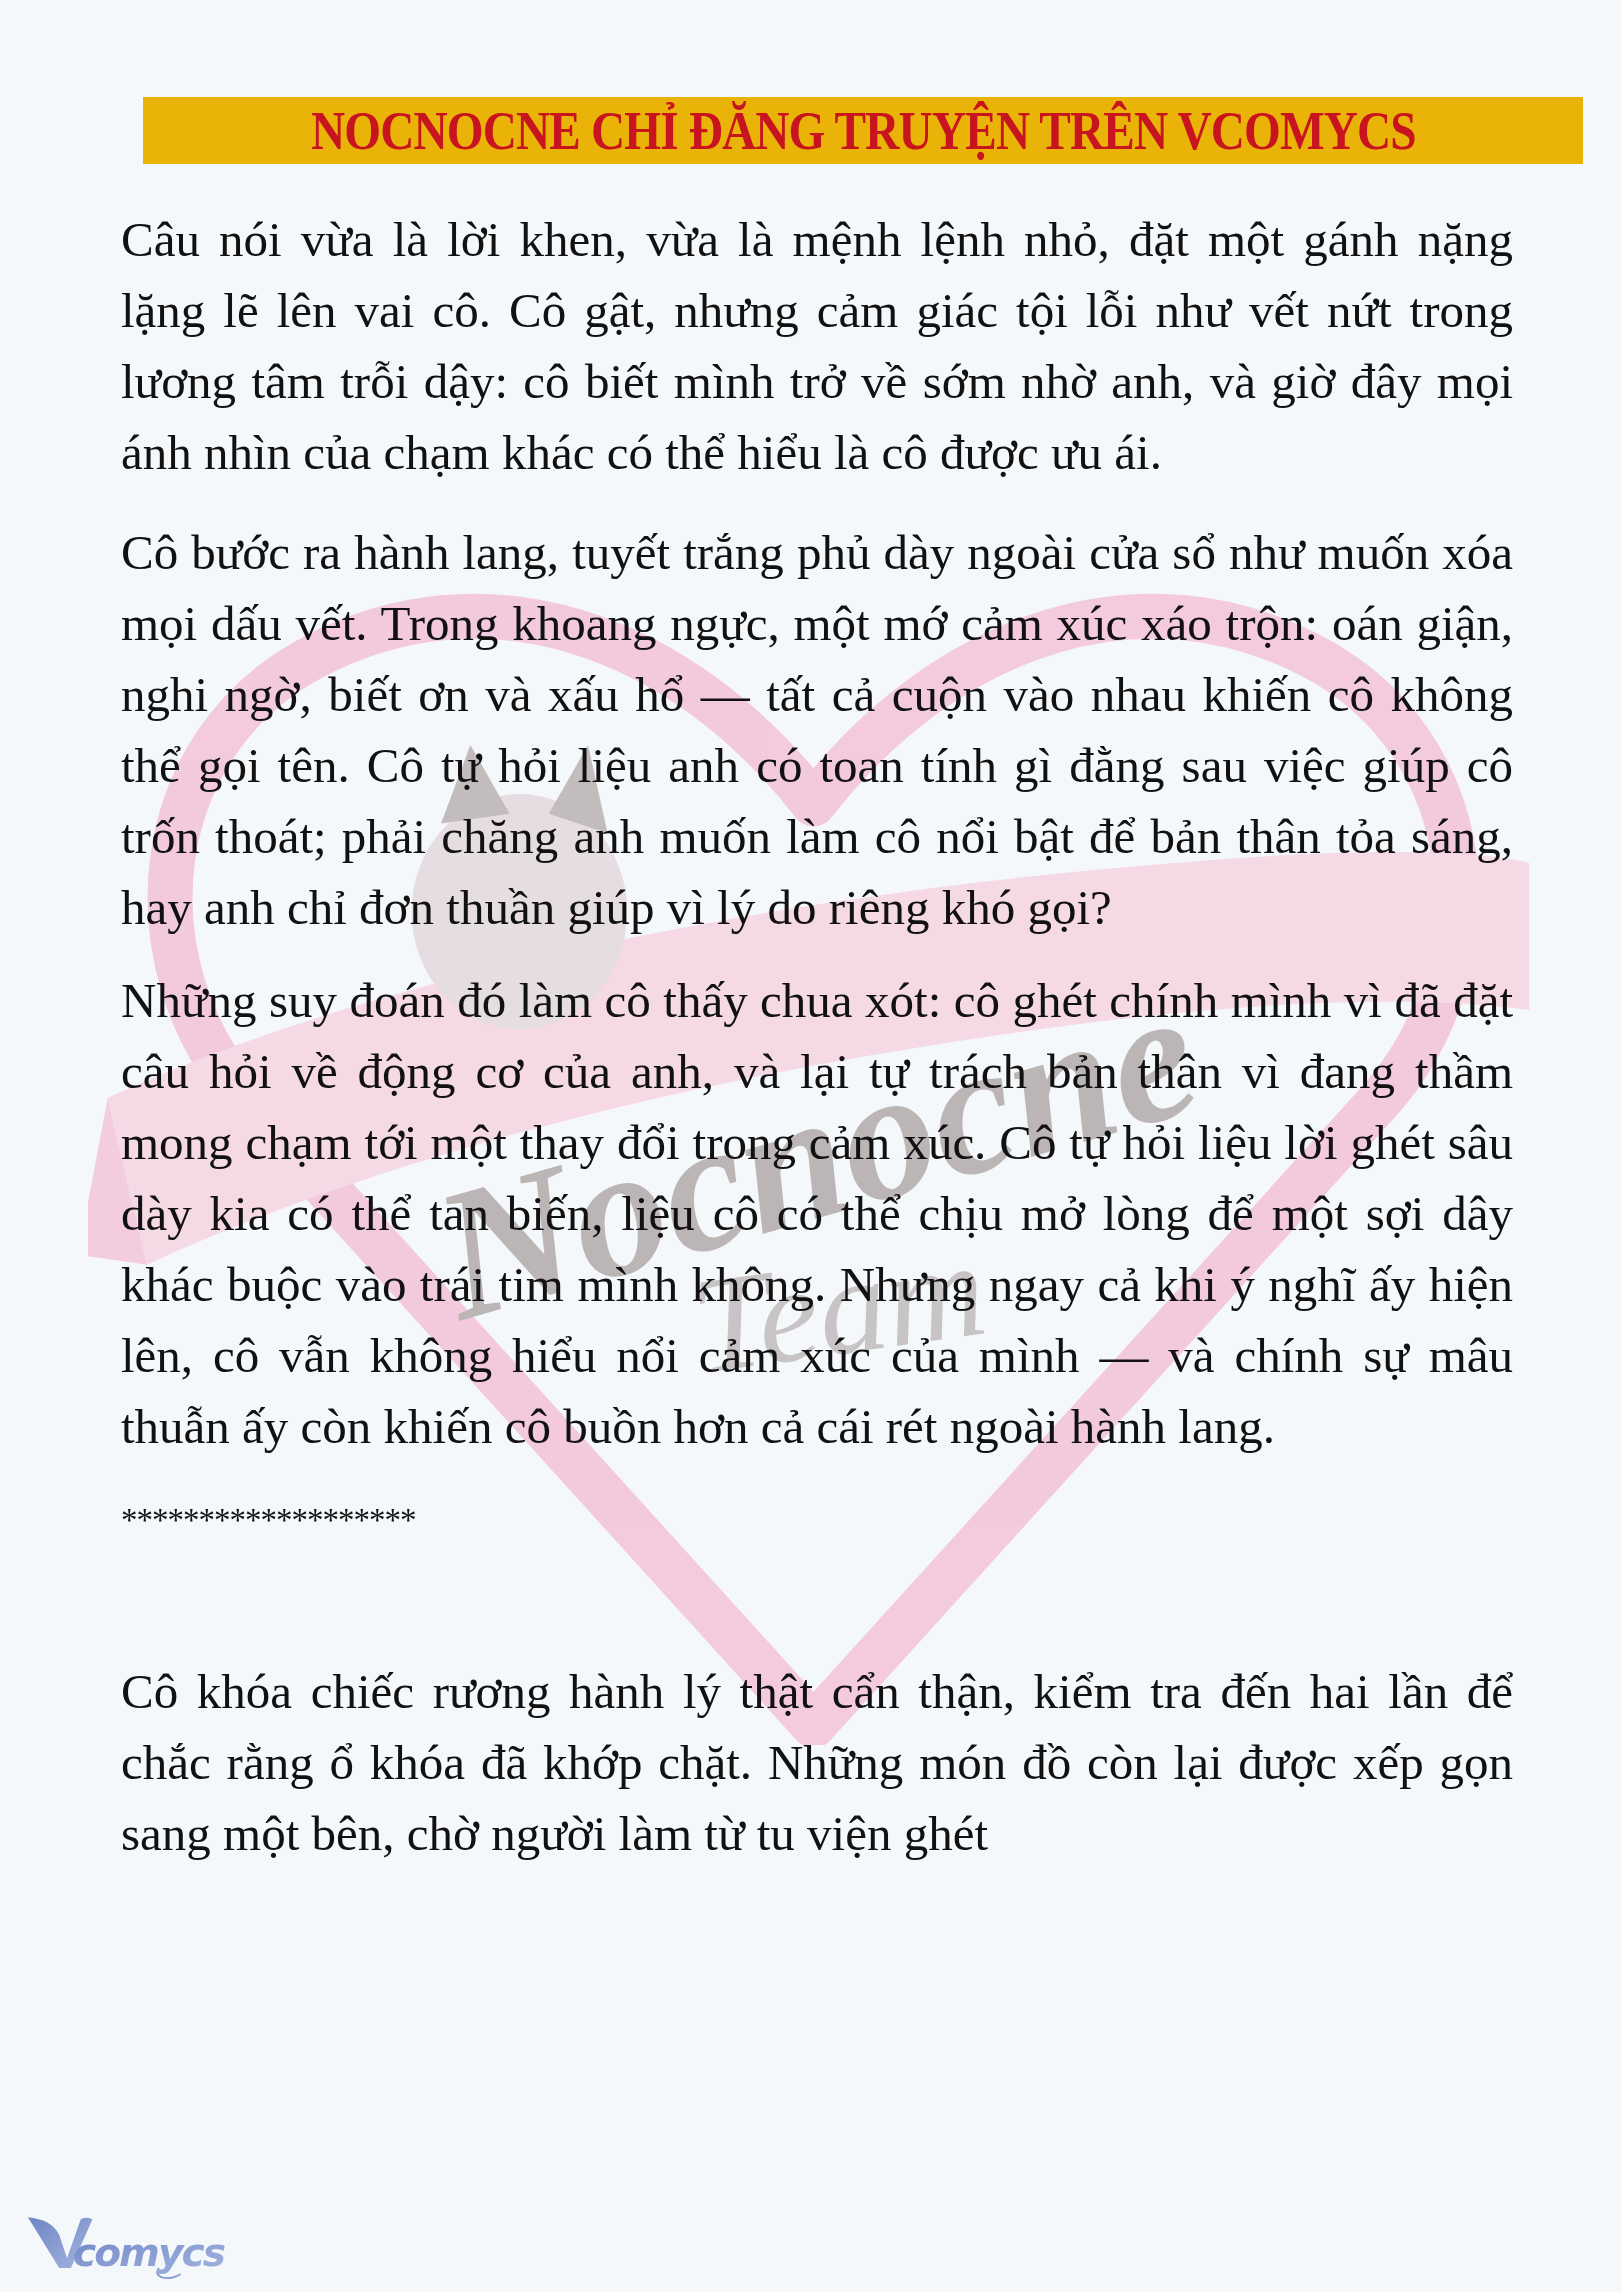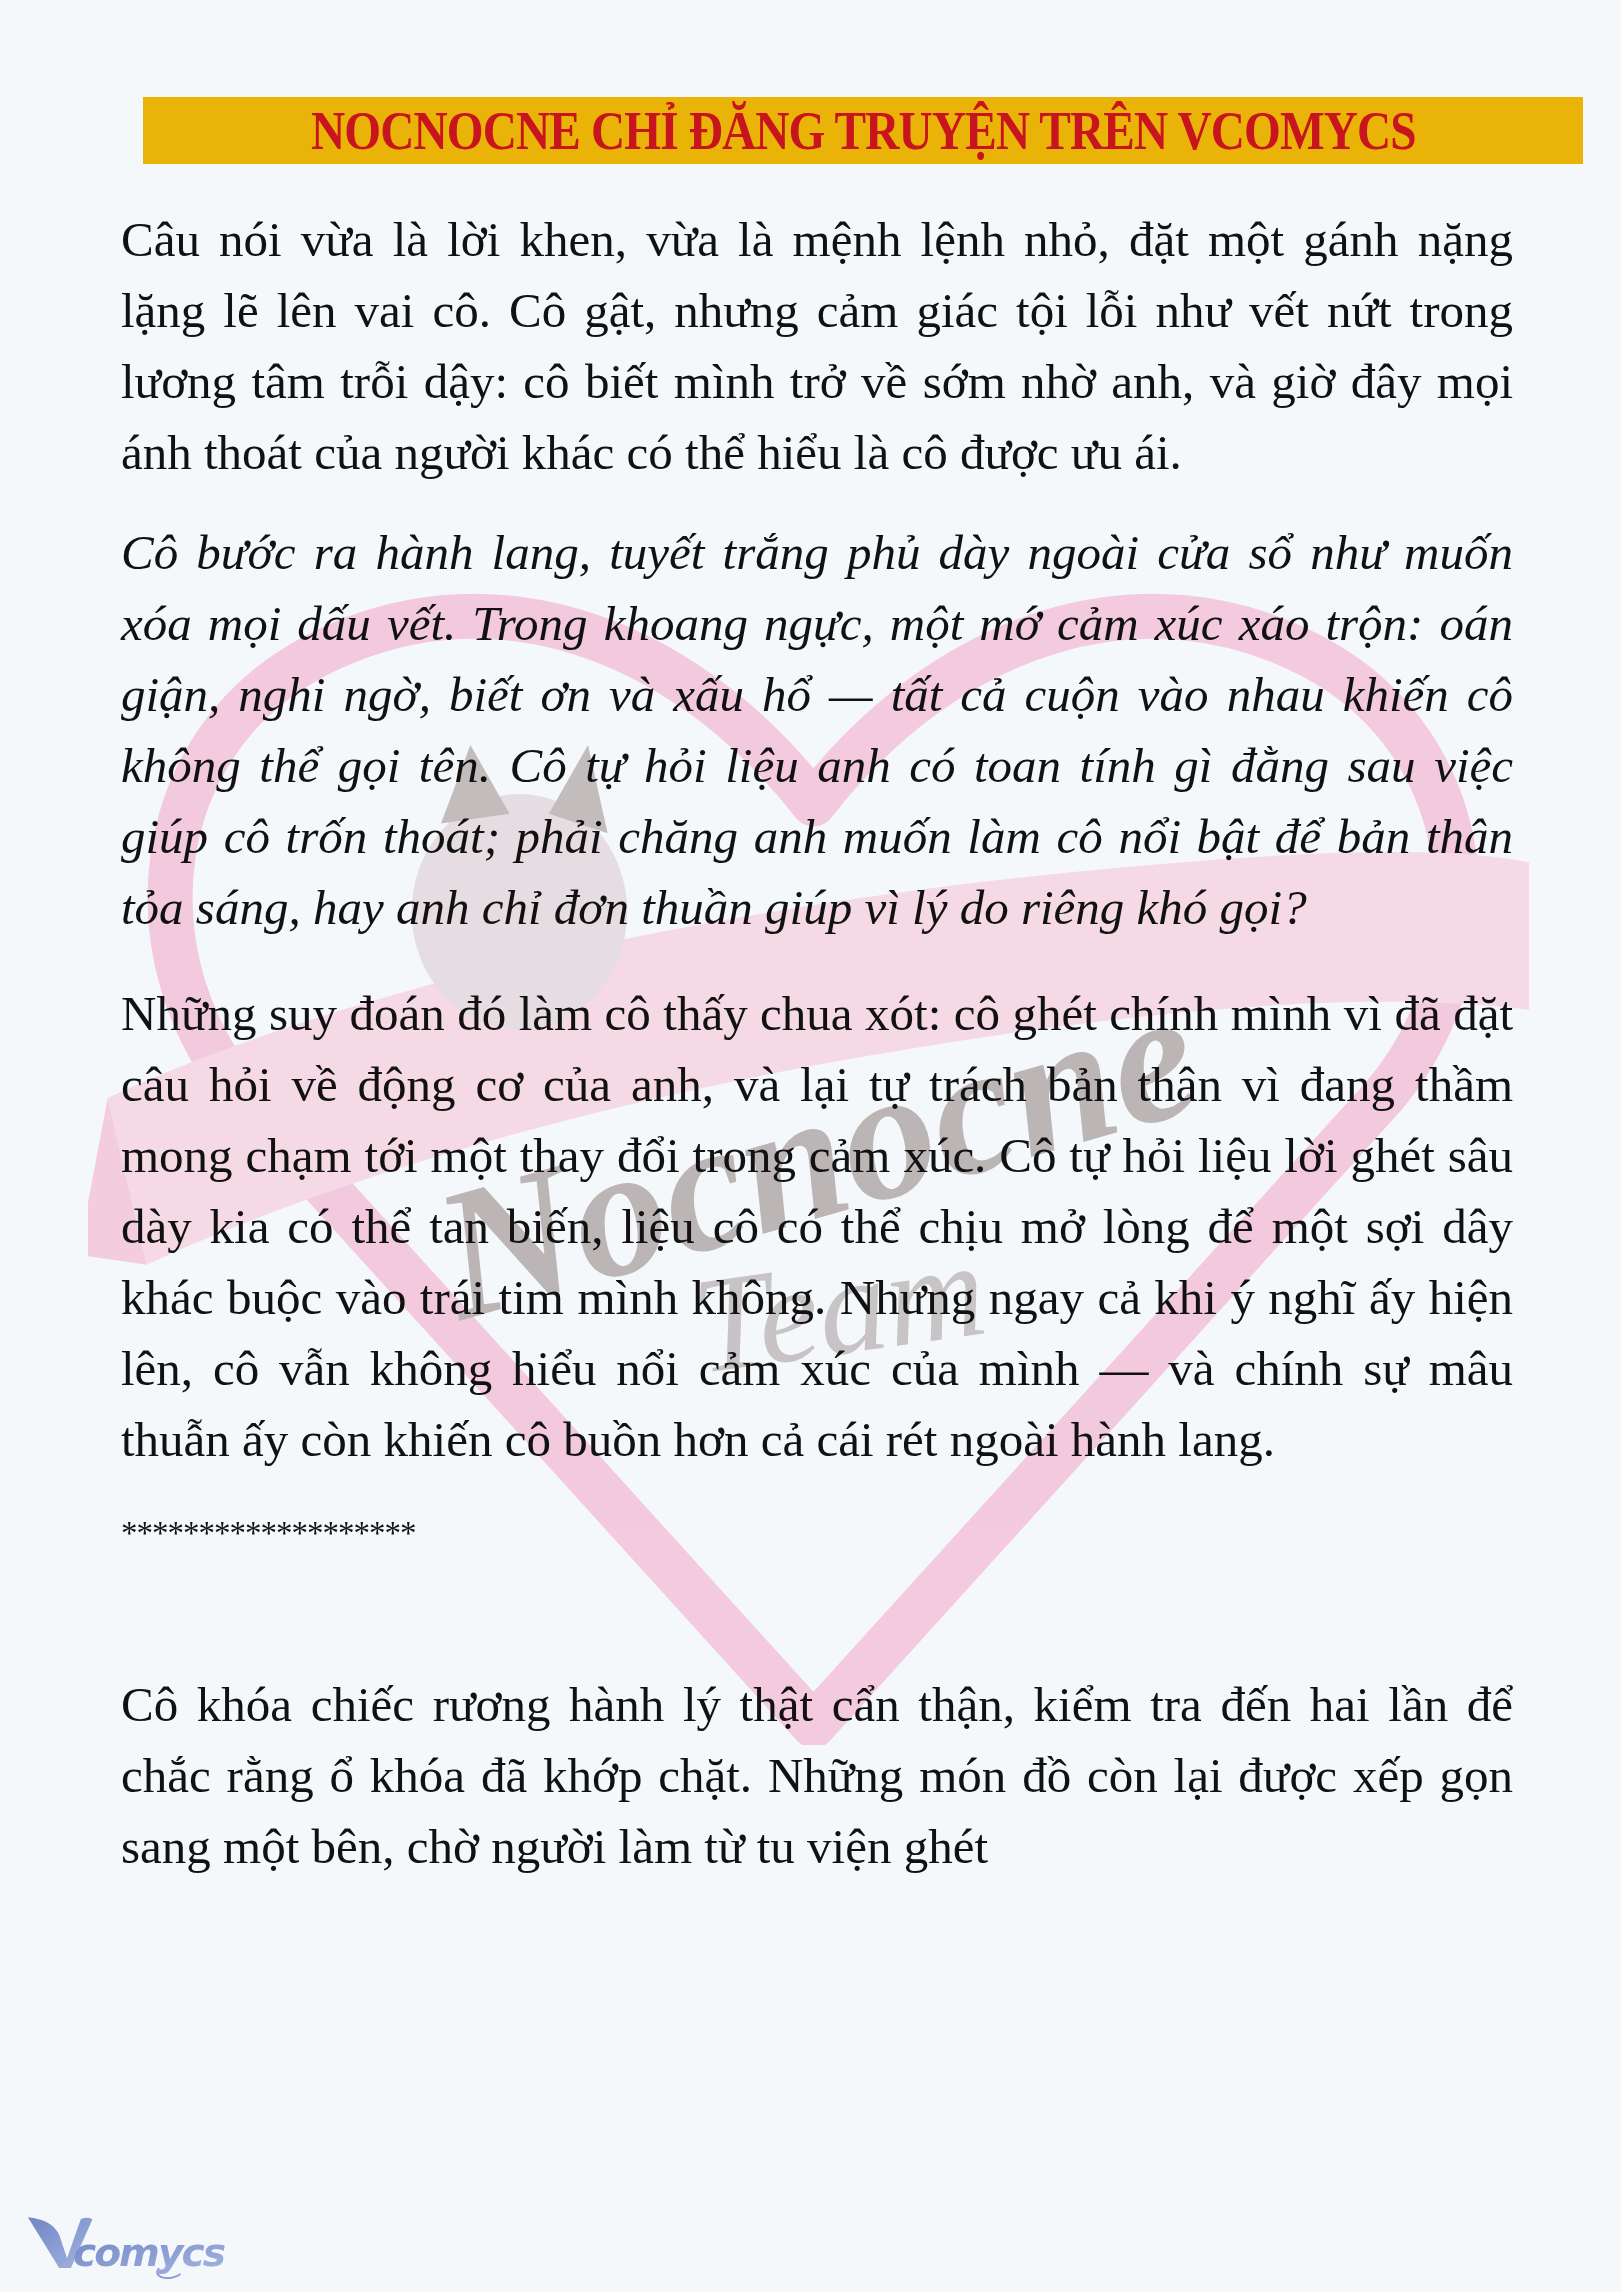--- a/index.html
+++ b/index.html
@@ -54,21 +54,21 @@
     color: #111;
   }
   .para {
     font-size: 49px;
     line-height: 71px;
     text-align: justify;
     text-align-last: left;
     margin: 0;
   }
   .p1 { margin-bottom: 29px; }
-  .p2 { margin-bottom: 35px; font-style: italic; }
+  .p2 { margin-bottom: 22px; }
   .p3 { margin-bottom: 39px; }
   .divider {
     font-size: 33px;
     letter-spacing: -1px;
     line-height: 39px;
     margin: 0 0 116px 0;
     color: #111;
   }
   .logo {
     position: absolute;
@@ -95,21 +95,21 @@
     <text x="330" y="690" transform="rotate(-16 700 560)" font-family="Liberation Serif, serif" font-weight="bold" font-style="italic" font-size="190" fill="#8f7f7f">Nocnocne</text>
     <text x="620" y="830" transform="rotate(-8 700 800)" font-family="Liberation Serif, serif" font-style="italic" font-size="140" fill="#a59898">Team</text>
   </g>
 </svg>
 
 <div class="header-banner">
   <span>NOCNOCNE CHỈ ĐĂNG TRUYỆN TRÊN VCOMYCS</span>
 </div>
 
 <div class="content">
-  <p class="para p1">Câu nói vừa là lời khen, vừa là mệnh lệnh nhỏ, đặt một gánh nặng lặng lẽ lên vai cô. Cô gật, nhưng cảm giác tội lỗi như vết nứt trong lương tâm trỗi dậy: cô biết mình trở về sớm nhờ anh, và giờ đây mọi ánh thoát của người khác có thể hiểu là cô được ưu ái.</p>
+  <p class="para p1">Câu nói vừa là lời khen, vừa là mệnh lệnh nhỏ, đặt một gánh nặng lặng lẽ lên vai cô. Cô gật, nhưng cảm giác tội lỗi như vết nứt trong lương tâm trỗi dậy: cô biết mình trở về sớm nhờ anh, và giờ đây mọi ánh nhìn của chạm khác có thể hiểu là cô được ưu ái.</p>
   <p class="para p2">Cô bước ra hành lang, tuyết trắng phủ dày ngoài cửa sổ như muốn xóa mọi dấu vết. Trong khoang ngực, một mớ cảm xúc xáo trộn: oán giận, nghi ngờ, biết ơn và xấu hổ — tất cả cuộn vào nhau khiến cô không thể gọi tên. Cô tự hỏi liệu anh có toan tính gì đằng sau việc giúp cô trốn thoát; phải chăng anh muốn làm cô nổi bật để bản thân tỏa sáng, hay anh chỉ đơn thuần giúp vì lý do riêng khó gọi?</p>
   <p class="para p3">Những suy đoán đó làm cô thấy chua xót: cô ghét chính mình vì đã đặt câu hỏi về động cơ của anh, và lại tự trách bản thân vì đang thầm mong chạm tới một thay đổi trong cảm xúc. Cô tự hỏi liệu lời ghét sâu dày kia có thể tan biến, liệu cô có thể chịu mở lòng để một sợi dây khác buộc vào trái tim mình không. Nhưng ngay cả khi ý nghĩ ấy hiện lên, cô vẫn không hiểu nổi cảm xúc của mình — và chính sự mâu thuẫn ấy còn khiến cô buồn hơn cả cái rét ngoài hành lang.</p>
   <div class="divider">*******************</div>
   <p class="para">Cô khóa chiếc rương hành lý thật cẩn thận, kiểm tra đến hai lần để chắc rằng ổ khóa đã khớp chặt. Những món đồ còn lại được xếp gọn sang một bên, chờ người làm từ tu viện ghét</p>
 </div>
 
 <svg class="logo" width="225" height="69" viewBox="0 0 230 70" xmlns="http://www.w3.org/2000/svg">
   <defs>
     <linearGradient id="lg" x1="0" y1="0" x2="1" y2="1">
       <stop offset="0" stop-color="#6f86c6"></stop>

